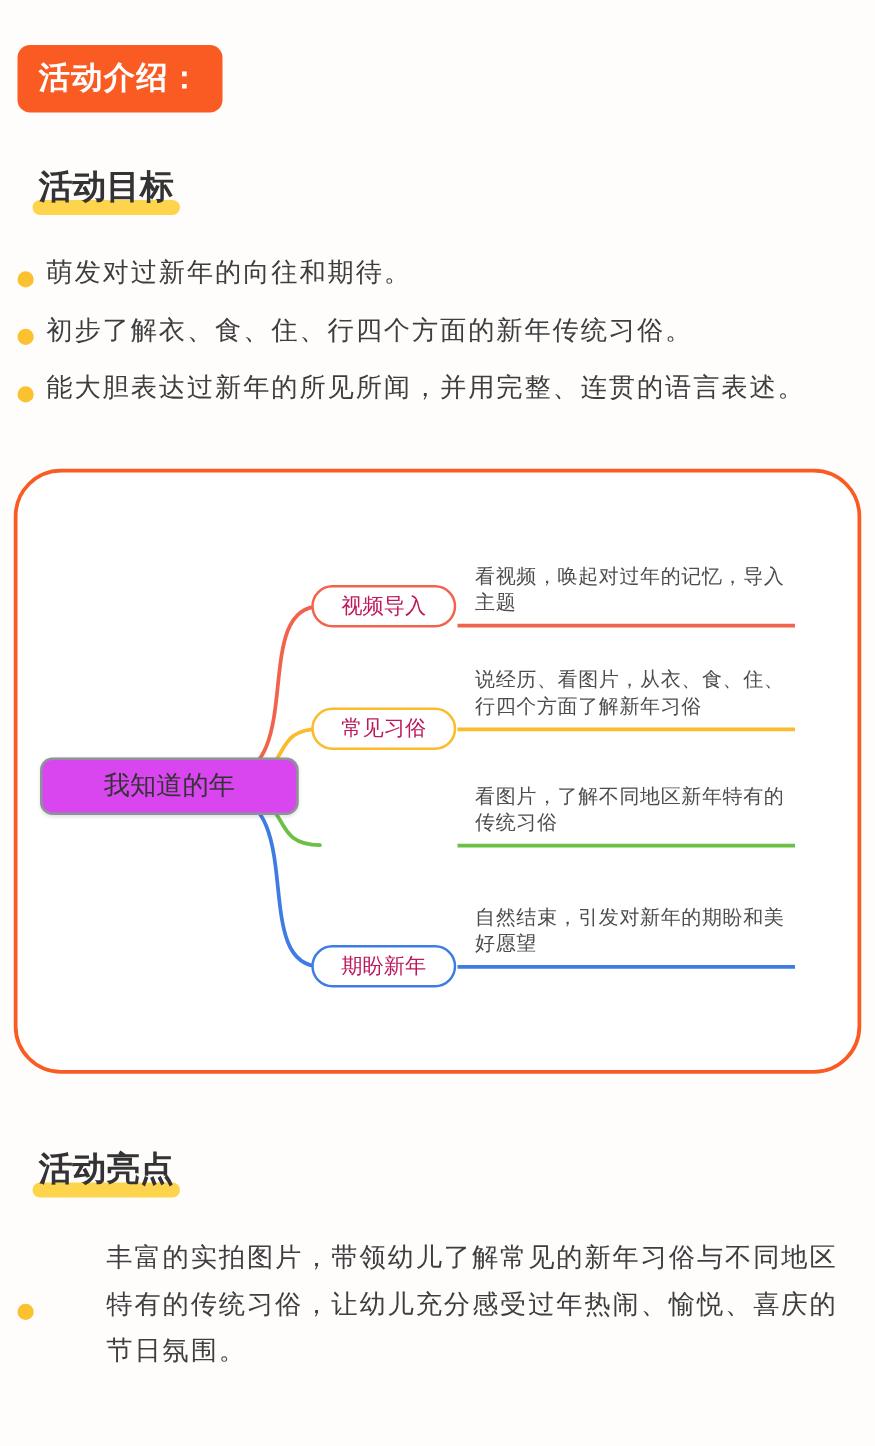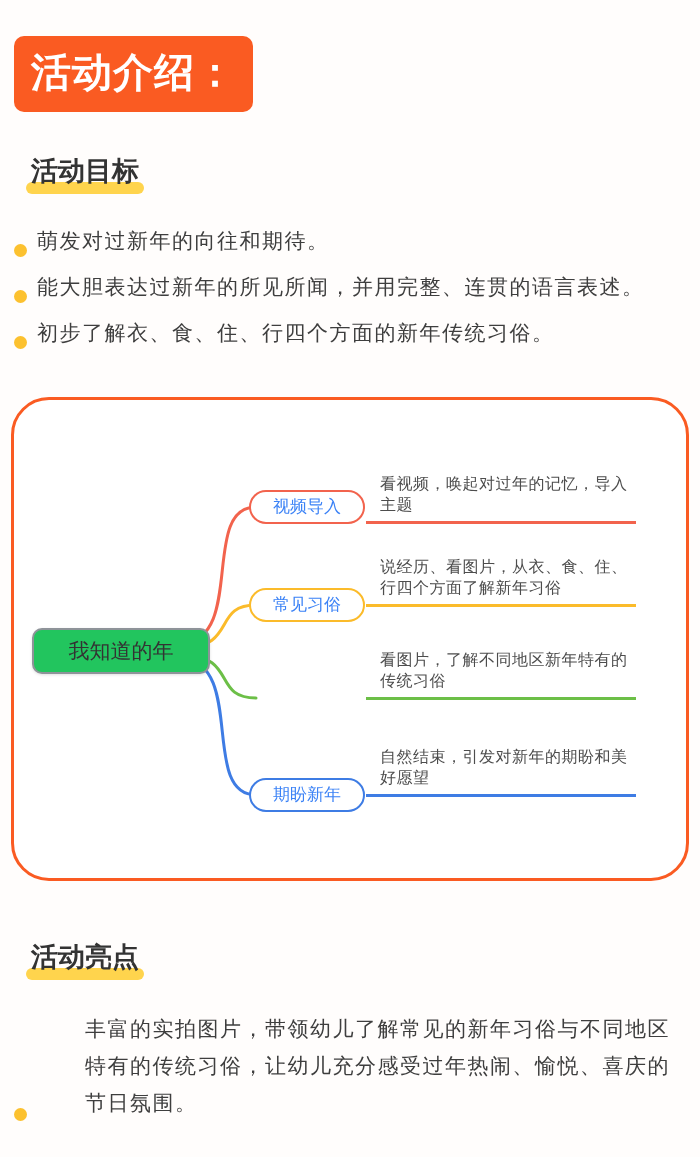--- a/index.html
+++ b/index.html
@@ -12,21 +12,21 @@
     overflow: hidden;
   }
 
   
   .badge {
     display: inline-block;
     margin: 36px 0 0 14px;
     padding: 9px 17px 12px;
     border-radius: 10px;
     color: #fff;
-    font-size: 40px;
+    font-size: 25px;
     font-weight: bold;
     letter-spacing: 1px;
   }
 
   
   .section-heading {
     position: relative;
     display: inline-block;
     margin: 44px 0 0 28px;
     font-size: 27px;
@@ -41,21 +41,21 @@
     left: -2px; right: -2px; bottom: 2px;
     height: 12px;
     border-radius: 6px;
   }
   .hl-text { position: relative; }
 
   
   .bullets { list-style: none; margin: 28px 14px 0 14px; }
   .bullets li {
     display: flex;
-    align-items: flex-end;
+    align-items: center;
     margin-bottom: 13px;
     font-size: 21px;
     line-height: 33px;
     letter-spacing: 1.5px;
     color: #3e3e3e;
   }
   .dot {
     flex: 0 0 auto;
     width: 13px; height: 13px;
     border-radius: 50%;
@@ -74,42 +74,42 @@
     border: 3px solid;
     border-radius: 38px;
     background: #fff;
   }
   .mindmap svg { position: absolute; inset: 0; width: 672px; height: 478px; }
   .mindmap svg path { fill: none; stroke-width: 3; stroke-linecap: round; }
 
   .root {
     position: absolute;
     left: 18px; top: 228px;
-    width: 178px; height: 46px;
-    background: #22c55e;
+    width: 207px; height: 46px;
+    background: #d946ef;
     border: 2px solid;
     border-radius: 10px;
     font-size: 21px;
     line-height: 42px;
     text-align: center;
     color: #333;
     box-shadow: 0 1px 3px rgba(0,0,0,.12);
   }
 
   .pill {
     position: absolute;
     left: 235px;
     width: 116px; height: 34px;
     background: #fff;
     border: 2px solid;
     border-radius: 17px;
     font-size: 17px;
     line-height: 30px;
     text-align: center;
-    color: #3b82f6;
+    color: #be185d;
   }
   .b0 { top: 90px; } .b1 { top: 188px; } .b2 { top: 281px; } .b3 { top: 378px; }
 
   .detail {
     position: absolute;
     left: 352px;
     width: 270px;
     border-bottom: 3px solid;
     padding: 0 6px 6px 14px;
     font-size: 16px;
@@ -132,25 +132,25 @@
       <span class="hl-bar" style="background: rgb(255, 212, 77);"></span>
       <span class="hl-text">活动目标</span>
     </h2>
     <ul class="bullets">
       <li>
         <span class="dot" style="background: rgb(252, 193, 47);"></span>
         <span class="li-text">萌发对过新年的向往和期待。</span>
       </li>
       <li>
         <span class="dot" style="background: rgb(252, 193, 47);"></span>
+        <span class="li-text">初步了解衣、食、住、行四个方面的新年传统习俗。</span>
+      </li>
+      <li>
+        <span class="dot" style="background: rgb(252, 193, 47);"></span>
         <span class="li-text">能大胆表达过新年的所见所闻，并用完整、连贯的语言表述。</span>
-      </li>
-      <li>
-        <span class="dot" style="background: rgb(252, 193, 47);"></span>
-        <span class="li-text">初步了解衣、食、住、行四个方面的新年传统习俗。</span>
       </li>
     </ul>
   </section>
 
   
   <div class="mindmap" style="border-color: rgb(250, 91, 34);">
 
     <svg viewBox="0 0 672 478">
       <path d="M 168 244 C 232 238, 186 107, 242 107" style="stroke: rgb(242, 99, 77);"></path>
       <path d="M 168 249 C 224 246, 198 205, 242 205" style="stroke: rgb(251, 187, 42);"></path>

